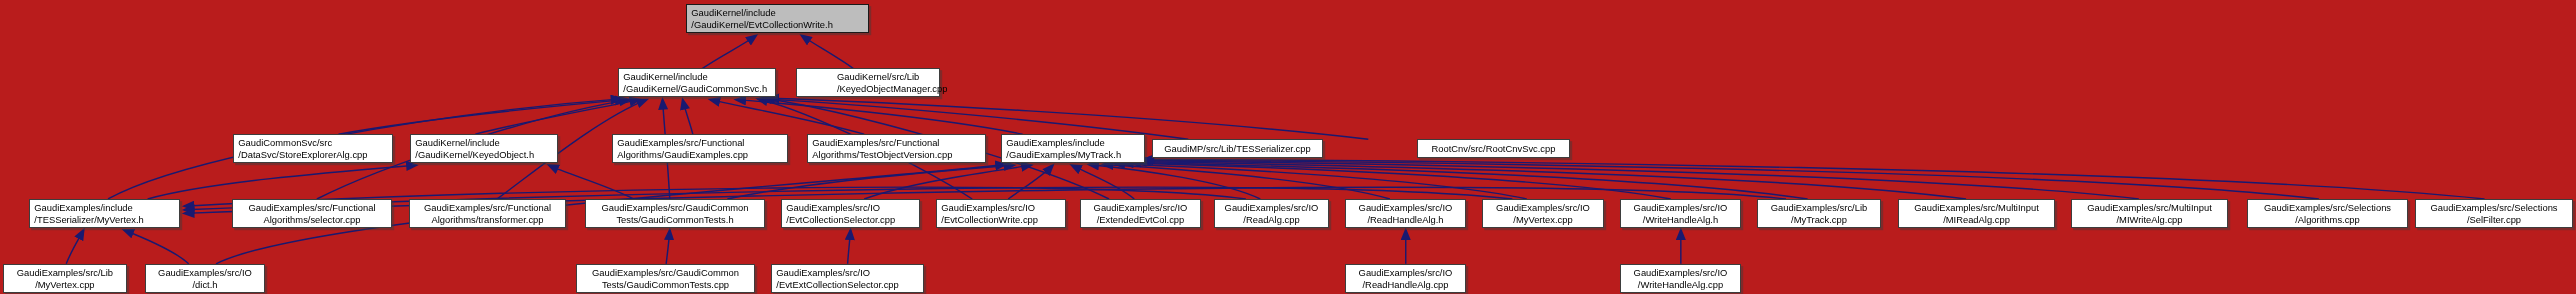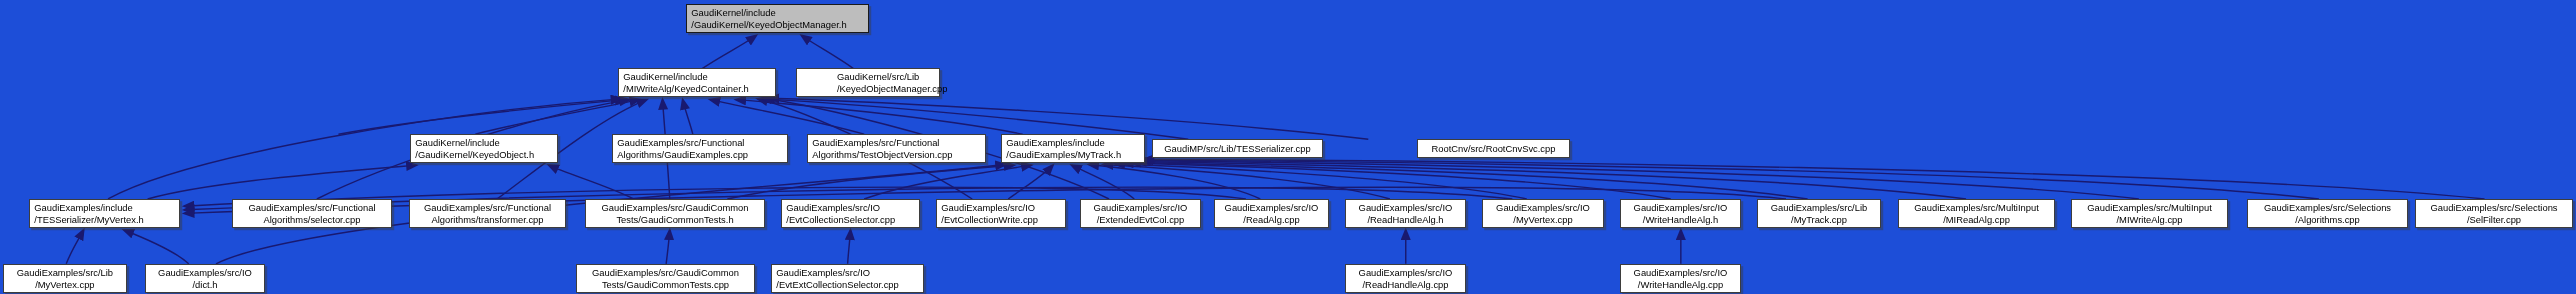--- a/index.html
+++ b/index.html
@@ -1,19 +1,19 @@
 <!DOCTYPE html>
 <html style="font-size:11.5px"><head>
 <meta charset="utf-8">
 <style>
   html,body{margin:0;padding:0;background:#ffffff;}
   #stage{
     position:relative;
     width:2576px;height:295px;
-    background:#1d4ed8;
+    background:#b91c1c;
     font-family:"Liberation Sans", sans-serif;
     overflow:hidden;
   }
   #edges{position:absolute;left:0;top:0;z-index:1;}
   .node{
     position:absolute;
     box-sizing:border-box;
     background:#ffffff;
     border:1.4px solid #3d3d3d;
     box-shadow:2.2px 2.2px 0 rgba(60,60,60,0.45);
@@ -80,29 +80,33 @@
       <path d="M3220,276 C2850,234 1900,224 1587,222" fill="none" stroke="#191970" stroke-width="2" marker-end="url(#arrow)"></path>
       <path d="M3450,276 C3030,232 1950,222 1589,221" fill="none" stroke="#191970" stroke-width="2" marker-end="url(#arrow)"></path>
       <path d="M1730,276 C1500,246 700,262 256,286" fill="none" stroke="#191970" stroke-width="2" marker-end="url(#arrow)"></path>
       <path d="M2100,276 C1800,242 800,268 256,291" fill="none" stroke="#191970" stroke-width="2" marker-end="url(#arrow)"></path>
       <path d="M2480,276 C2150,240 900,272 256,296" fill="none" stroke="#191970" stroke-width="2" marker-end="url(#arrow)"></path>
       <path d="M205,276 C290,252 470,238 578,229" fill="none" stroke="#191970" stroke-width="2" marker-end="url(#arrow)"></path>
       <path d="M880,276 C845,258 790,242 762,229" fill="none" stroke="#191970" stroke-width="2" marker-end="url(#arrow)"></path>
     </svg>
 <div class="node root" style="left: 686px; top: 4.3px; width: 183px; height: 29px; text-align: left;">
       <span class="ln">GaudiKernel/include</span>
-      <span class="ln">/GaudiKernel/KeyedObjectManager.h</span>
+      <span class="ln">/GaudiKernel/EvtCollectionWrite.h</span>
     </div>
     <div class="node" style="left: 618px; top: 68px; width: 158px; height: 29px; text-align: left;">
       <span class="ln">GaudiKernel/include</span>
-      <span class="ln">/MIWriteAlg/KeyedContainer.h</span>
+      <span class="ln">/GaudiKernel/GaudiCommonSvc.h</span>
     </div>
     <div class="node" style="left: 796px; top: 68px; width: 144px; height: 29px; text-align: left; padding-left: 40px;">
       <span class="ln">GaudiKernel/src/Lib</span>
       <span class="ln">/KeyedObjectManager.cpp</span>
+    </div>
+    <div class="node" style="left: 233px; top: 134px; width: 160px; height: 29px; text-align: left;">
+      <span class="ln">GaudiCommonSvc/src</span>
+      <span class="ln">/DataSvc/StoreExplorerAlg.cpp</span>
     </div>
     <div class="node" style="left: 410px; top: 134px; width: 148px; height: 29px; text-align: left;">
       <span class="ln">GaudiKernel/include</span>
       <span class="ln">/GaudiKernel/KeyedObject.h</span>
     </div>
     <div class="node" style="left: 612px; top: 134px; width: 176px; height: 29px; text-align: left;">
       <span class="ln">GaudiExamples/src/Functional</span>
       <span class="ln">Algorithms/GaudiExamples.cpp</span>
     </div>
     <div class="node" style="left: 807px; top: 134px; width: 179px; height: 29px; text-align: left;">

